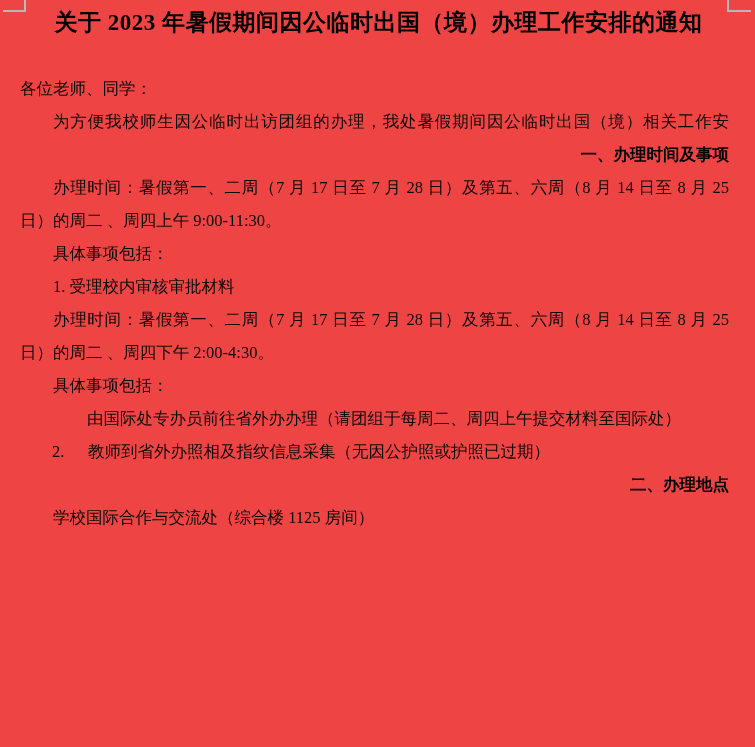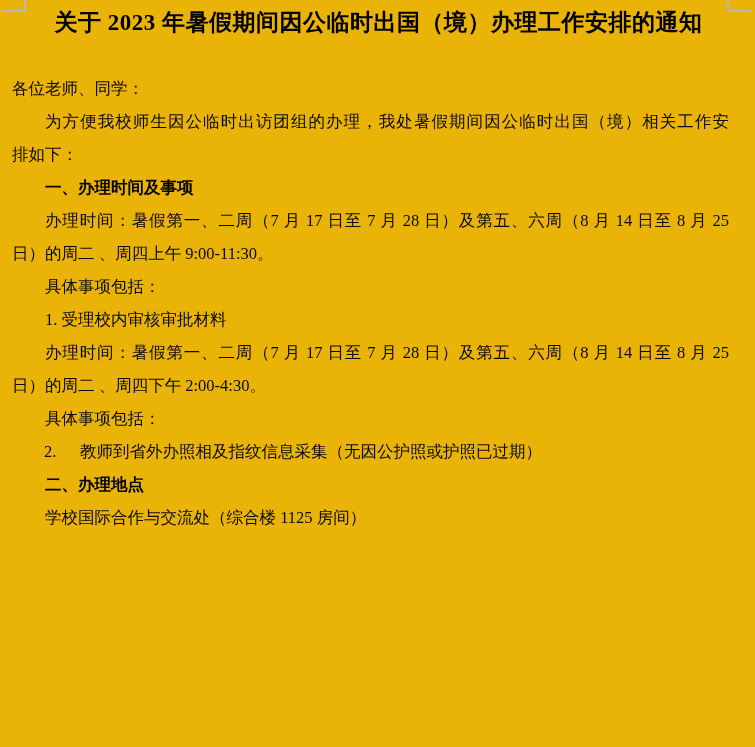--- a/index.html
+++ b/index.html
@@ -4,21 +4,21 @@
 <style>
   html, body {
     margin: 0;
     padding: 0;
     background: #ffffff;
   }
   .page {
     position: relative;
     width: 755px;
     height: 747px;
-    background: #eab308;
+    background: #ef4444;
     font-family: "Liberation Serif", "DejaVu Serif", serif;
     color: #0a0a0a;
     overflow: hidden;
   }
   
   .crop-tl {
     position: absolute;
     left: 3px; top: 0;
     width: 21px; height: 10px;
     border-right: 2px solid #b8b8b8;
@@ -37,33 +37,33 @@
     top: 6px;
     text-align: center;
     font-size: 23px;
     line-height: 34px;
     font-weight: bold;
     color: #000000;
     letter-spacing: 0.5px;
   }
   .doc-body {
     position: absolute;
-    left: 12px; right: 26px;
+    left: 20px; right: 26px;
     top: 72px;
     font-size: 16.5px;
     line-height: 33px;
   }
   .doc-body p {
     margin: 0;
     padding: 0;
     white-space: pre-wrap;
   }
   p.flush    { text-indent: 0; }
   p.indent   { text-indent: 2em; }
-  p.heading  { text-indent: 2em; font-weight: bold; color: #000; }
+  p.heading  { text-indent: 2em; font-weight: bold; color: #000; text-align: right; }
   p.para-line{
     text-indent: 2em;
     text-align: justify;
     text-align-last: justify;
   }
   p.numbered { padding-left: 32px; text-indent: 0; }
   p.numbered .num {
     display: inline-block;
     width: 36px;
   }
@@ -75,26 +75,26 @@
 
 <div class="page">
   <div class="crop-tl"></div>
   <div class="crop-tr"></div>
 
   <div class="doc-title">关于 2023 年暑假期间因公临时出国（境）办理工作安排的通知</div>
 
   <div class="doc-body" id="doc-body">
       <p class="flush">各位老师、同学：</p>
       <p class="para-line">为方便我校师生因公临时出访团组的办理，我处暑假期间因公临时出国（境）相关工作安</p>
-      <p class="flush">排如下：</p>
       <p class="heading">一、办理时间及事项</p>
       <p class="para-line">办理时间：暑假第一、二周（7 月 17 日至 7 月 28 日）及第五、六周（8 月 14 日至 8 月 25</p>
       <p class="flush">日）的周二 、周四上午 9:00-11:30。</p>
       <p class="indent">具体事项包括：</p>
       <p class="indent">1. 受理校内审核审批材料</p>
       <p class="para-line">办理时间：暑假第一、二周（7 月 17 日至 7 月 28 日）及第五、六周（8 月 14 日至 8 月 25</p>
       <p class="flush">日）的周二 、周四下午 2:00-4:30。</p>
       <p class="indent">具体事项包括：</p>
+      <p class="hang">由国际处专办员前往省外办办理（请团组于每周二、周四上午提交材料至国际处）</p>
       <p class="numbered"><span class="num">2.</span><span>教师到省外办照相及指纹信息采集（无因公护照或护照已过期）</span></p>
       <p class="heading">二、办理地点</p>
       <p class="indent">学校国际合作与交流处（综合楼 1125 房间）</p>
     </div>
 </div>
 
 </body></html>

